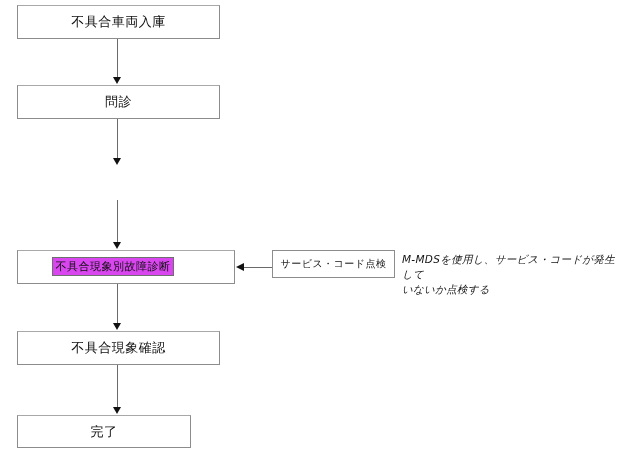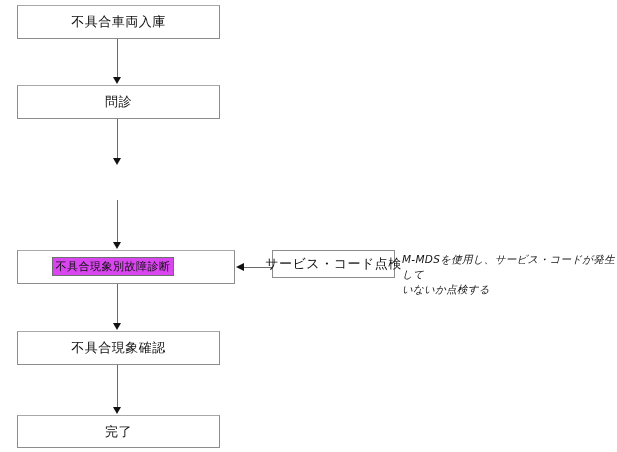--- a/index.html
+++ b/index.html
@@ -53,21 +53,21 @@
   .side-box {
     position: absolute;
     box-sizing: border-box;
     background: #ffffff;
     border: 1px solid #8c8c8c;
     display: flex;
     align-items: center;
     justify-content: center;
   }
   .side-label {
-    font-size: 13px;
+    font-size: 10px;
     color: #111111;
     letter-spacing: 0.5px;
     white-space: nowrap;
   }
   .vconn {
     position: absolute;
     width: 1px;
     background: #6a6a6a;
   }
   .varrow {
@@ -135,21 +135,21 @@
 
   <div class="vconn" style="left:117px; top:284px; height:40px;"></div>
   <div class="varrow" style="left:113px; top:323px;"></div>
 
   <div class="proc-box" style="left:17px; top:331px; width:203px; height:34px;">
     <span class="proc-label">不具合現象確認</span>
   </div>
   <div class="vconn" style="left:117px; top:365px; height:43px;"></div>
   <div class="varrow" style="left:113px; top:407px;"></div>
 
-  <div class="proc-box" style="left:17px; top:415px; width:203px; height:33px;">
+  <div class="proc-box" style="left:17px; top:415px; width:174px; height:33px;">
     <span class="proc-label">完了</span>
   </div>
 
 
 
   <div class="note" style="left:402px; top:252px;font-style:italic;">M-MDSを使用し、サービス・コードが発生して
 いないか点検する</div>
 
 
 </div>

